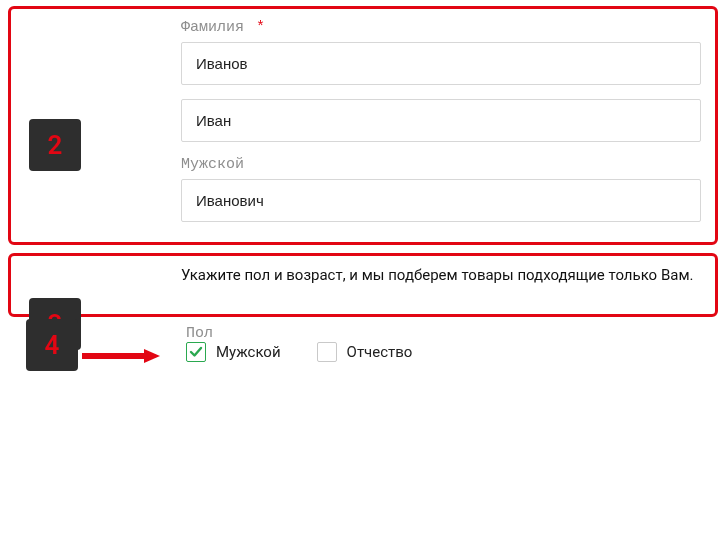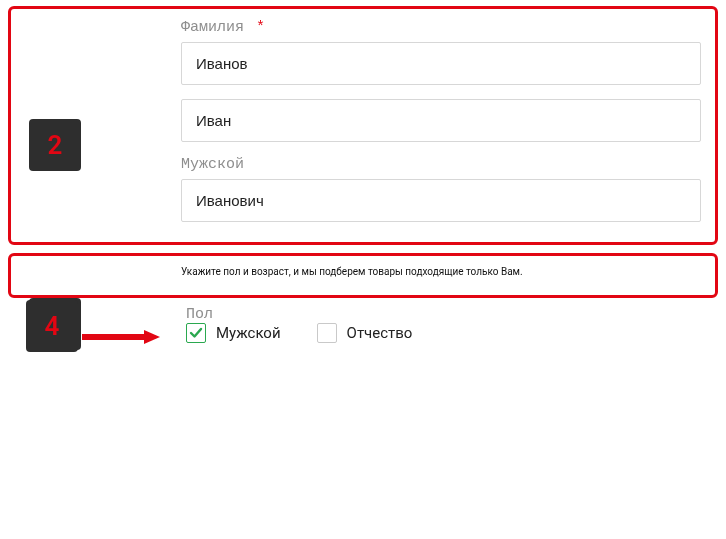--- a/index.html
+++ b/index.html
@@ -48,23 +48,23 @@
     width: 100%;
     border: 1px solid #d7d7d7;
     background: #fff;
     padding: 12px 14px;
     font-size: 15px;
     color: #222;
     border-radius: 2px;
     outline: none;
   }
   .instruction {
-    font-size: 10px;
+    font-size: 15px;
     color: #111;
-    margin-bottom: 4px;
+    margin-bottom: 16px;
   }
   .gender-row {
     position: relative;
     padding-left: 178px;
     margin-top: 6px;
   }
   .gender-row .label { margin-bottom: 0; display:block; padding-left:0; }
   .checks { display: flex; gap: 36px; align-items: center; }
   .check {
     display: inline-flex;

